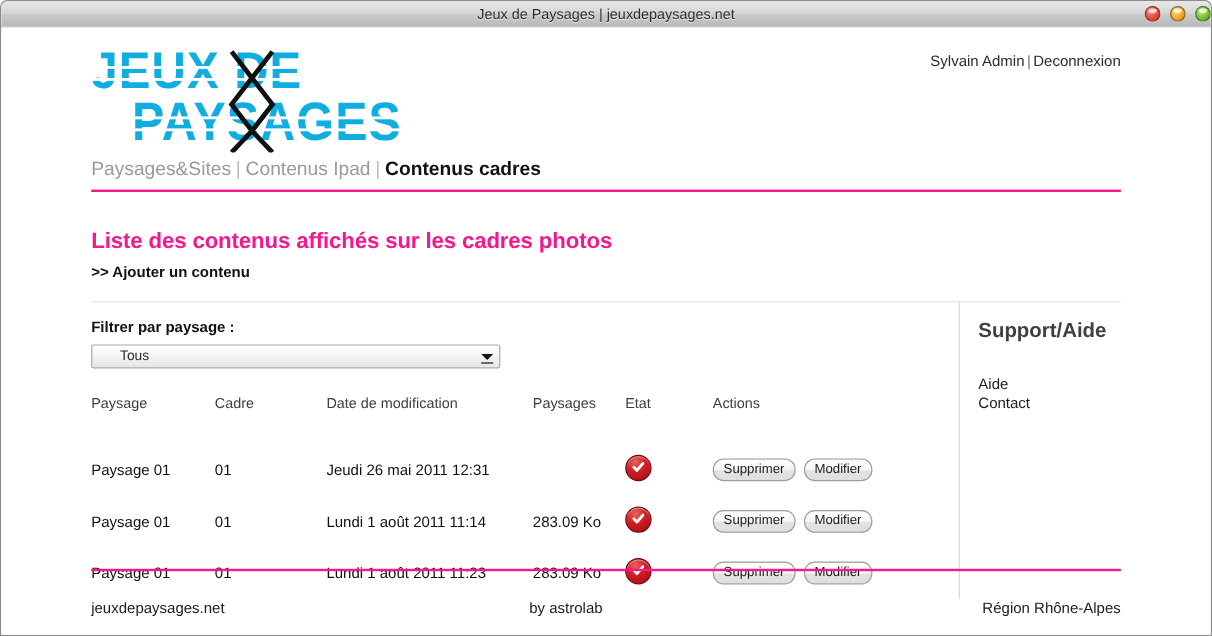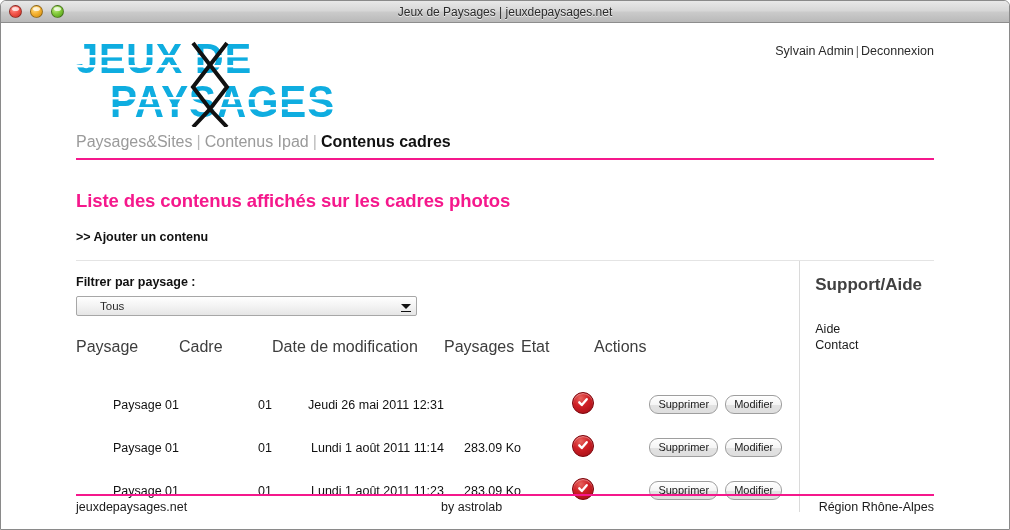--- a/index.html
+++ b/index.html
@@ -24,20 +24,21 @@
 
   
   .titlebar {
     position: relative;
     height: 22px;
     background: linear-gradient(to bottom, #e8e8e8 0%, #d6d6d6 48%, #cbcbcb 52%, #b9b9b9 100%);
     border-bottom: 1px solid #8d8d8d;
     border-radius: 5px 5px 0 0;
     display: flex;
     align-items: center;
+    justify-content: flex-end;
   }
   .traffic {
     display: flex;
     gap: 8px;
     margin-left: 8px;
   }
   .light {
     width: 13px; height: 13px;
     border-radius: 50%;
     border: 1px solid rgba(0,0,0,.38);
@@ -109,21 +110,21 @@
   
   h1.page-title {
     margin-top: 30px;
     font-size: 18.5px;
     font-weight: bold;
     color: #f5188c;
     letter-spacing: -.1px;
   }
   .add-link {
     display: inline-block;
-    margin-top: 18px;
+    margin-top: 8px;
     font-size: 12.5px;
     font-weight: bold;
     color: #111;
     text-decoration: none;
   }
 
   
   .content {
     position: relative;
     margin-top: 15px;
@@ -186,32 +187,31 @@
   }
 
   
   table.list {
     width: 100%;
     border-collapse: collapse;
     margin-top: 22px;
   }
   table.list th {
     text-align: left;
-    font-size: 16px;
+    font-size: 12px;
     font-weight: normal;
     color: #3d3d3d;
     padding: 0 0 27px 0;
   }
   table.list td {
     font-size: 12.5px;
     color: #111;
     padding: 9px 0;
     vertical-align: middle;
     height: 31px;
-    text-align: right;
   }
   .col-paysage { width: 103px; }
   .col-cadre   { width: 93px; }
   .col-date    { width: 172px; }
   .col-fichier { width: 77px; }
   .col-etat    { width: 73px; }
   .col-actions { width: auto; }
 
   
   .badge-ok {
@@ -260,21 +260,21 @@
     text-decoration: none;
     line-height: 16px;
   }
 
   
   .footer {
     position: absolute;
     left: 75px; right: 75px;
     bottom: 16px;
     border-top: 2px solid #f5188c;
-    padding-top: 4px;
+    padding-top: 24px;
     display: flex;
     font-size: 12.5px;
     color: #1b1b1b;
   }
   .footer .f-left   { width: 365px; }
   .footer .f-center { flex: 1; }
   .footer .f-right  { text-align: right; }
 </style>
 </head>
 <body>

